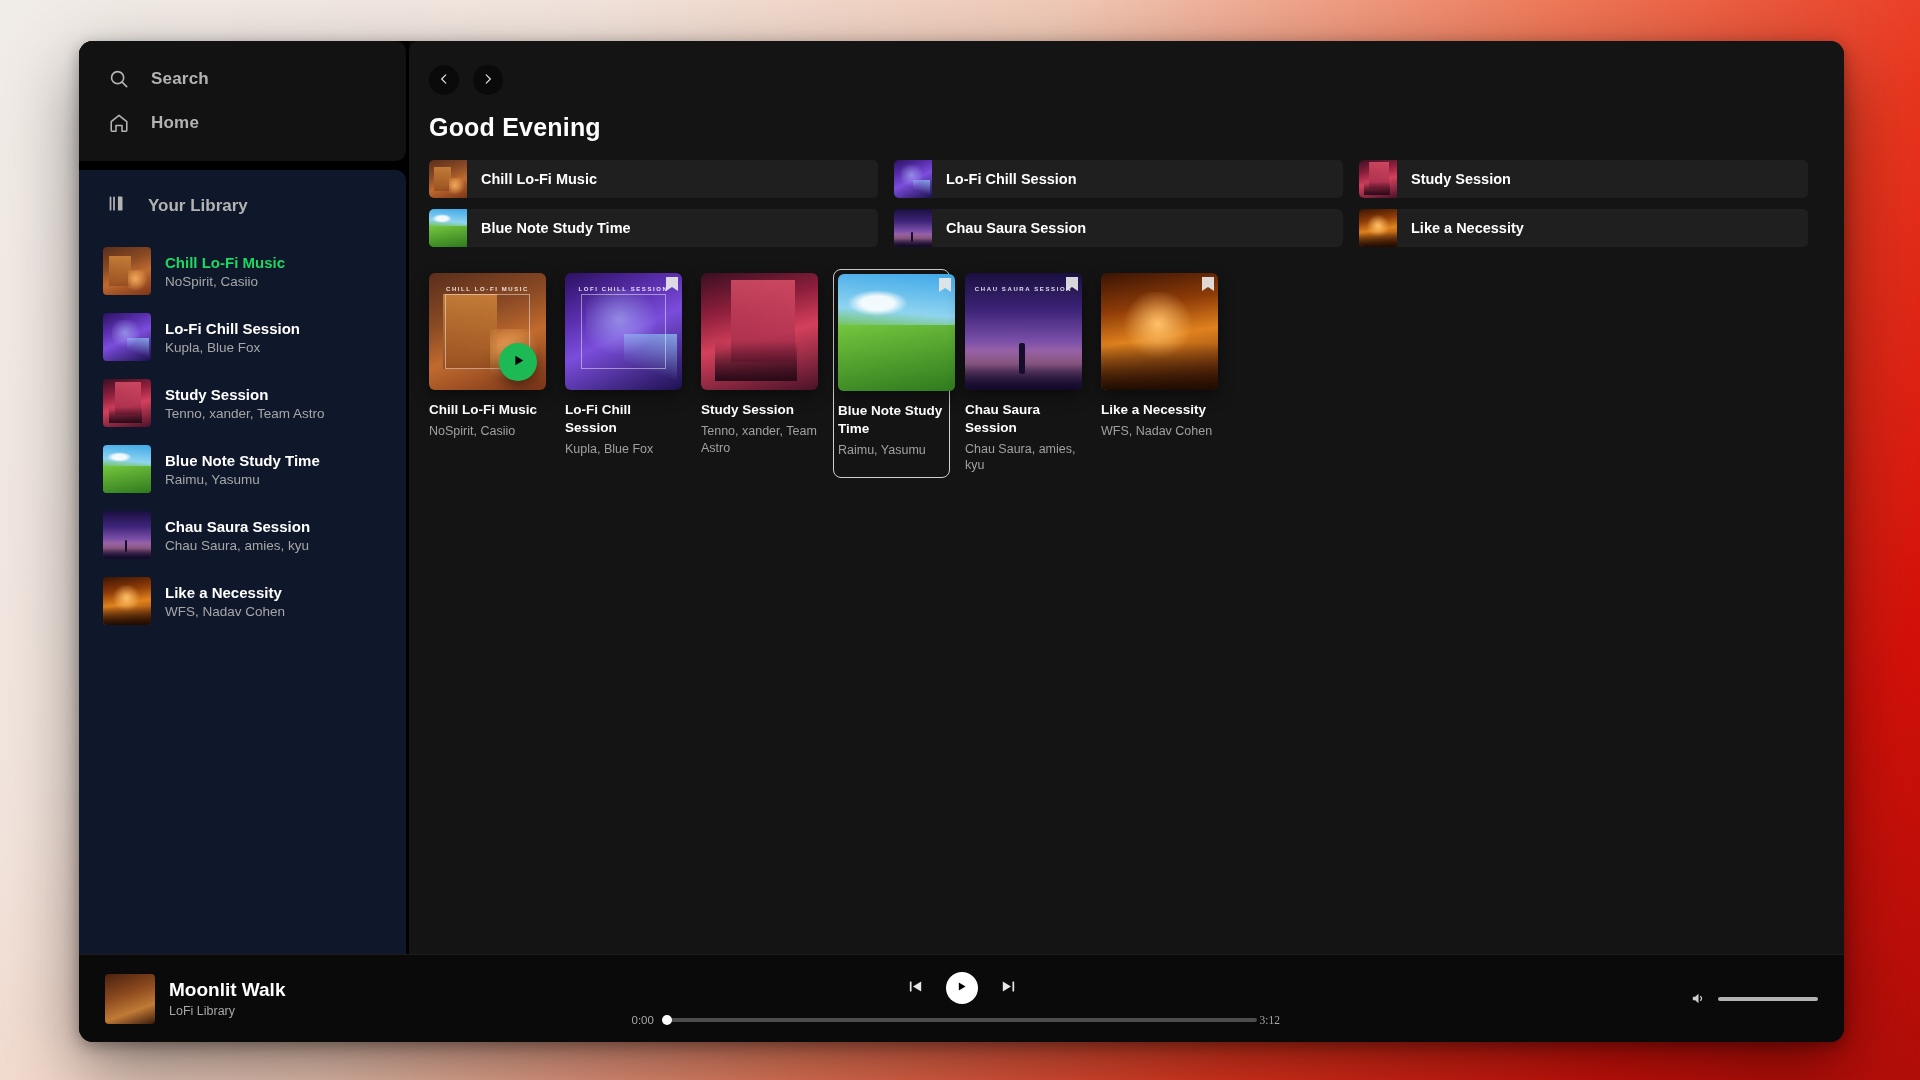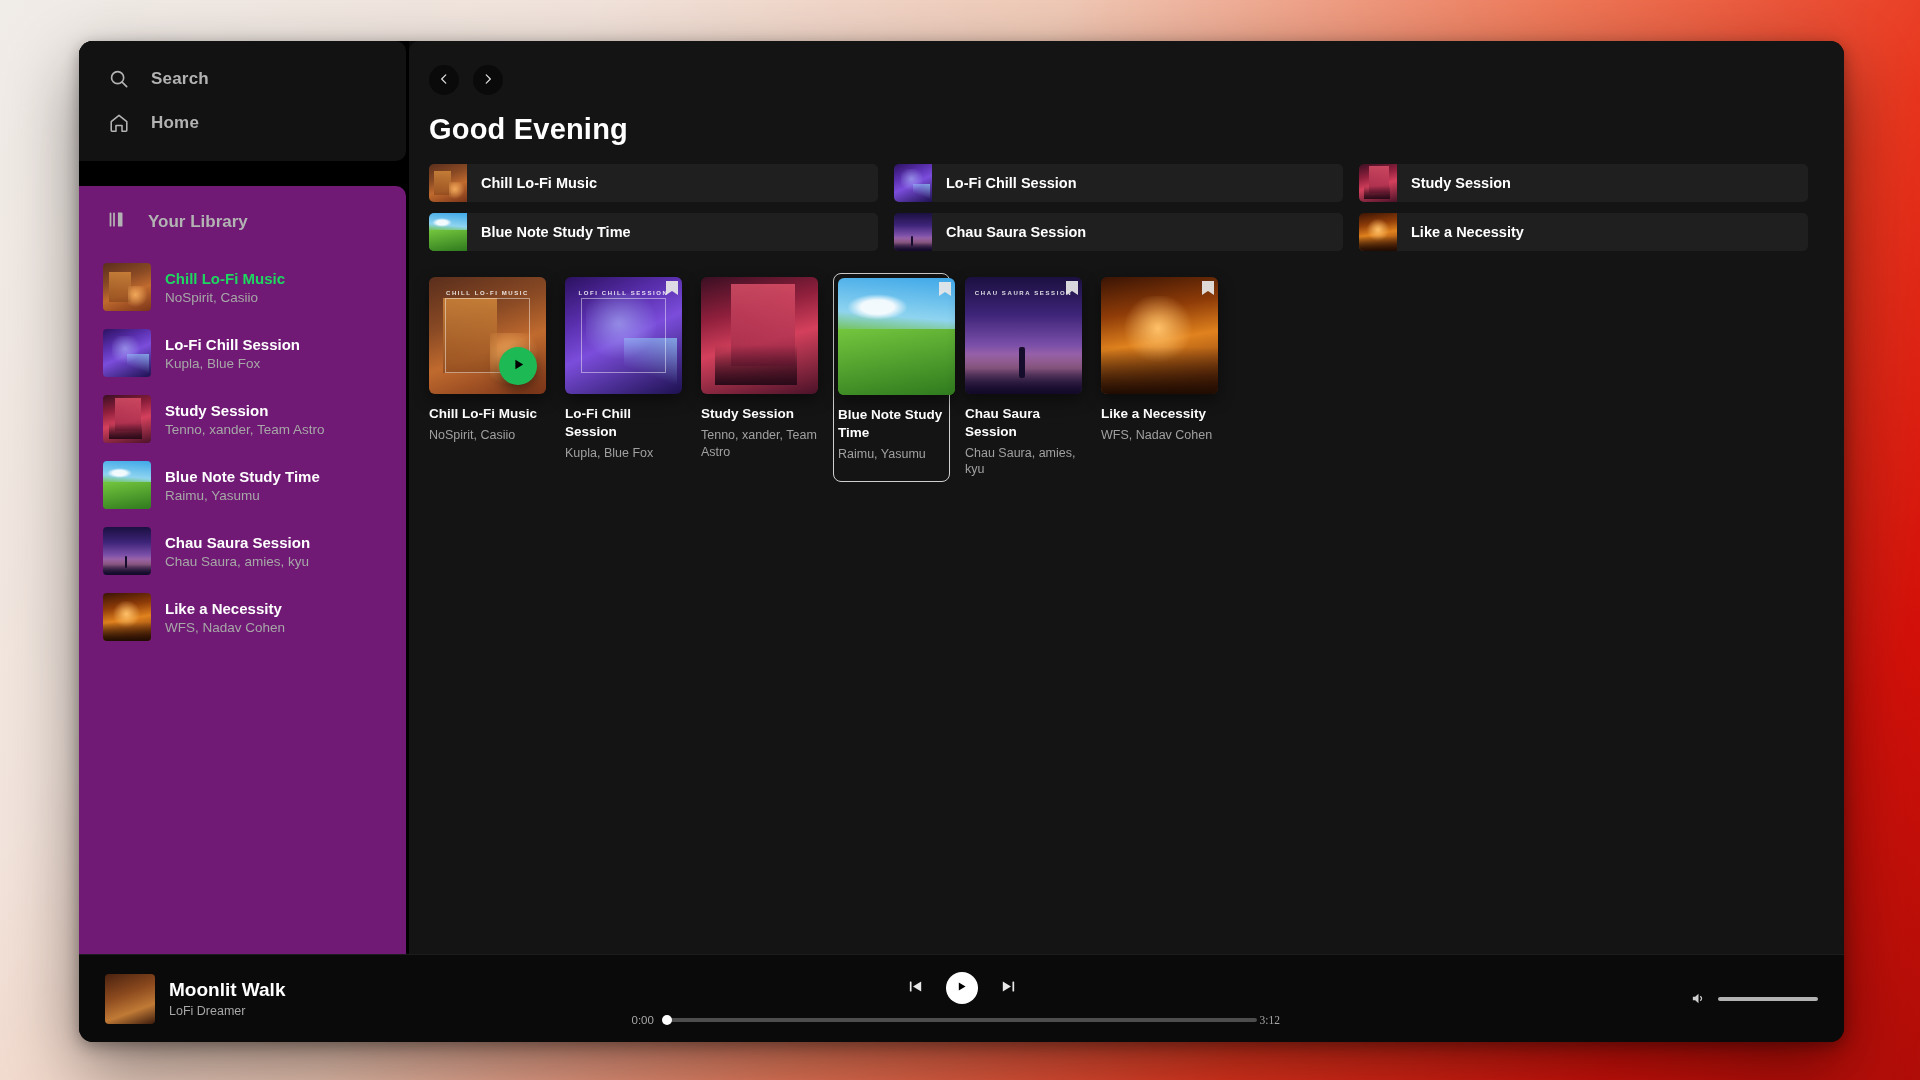--- a/index.html
+++ b/index.html
@@ -44,26 +44,25 @@
     display: flex; align-items: center; gap: 20px;
     height: 44px; padding: 0 28px;
     color: #b3b3b3; font-size: 17px; font-weight: 700;
     cursor: pointer; letter-spacing: .2px;
   }
   .nav-item .ico { width: 24px; height: 24px; display: flex; align-items: center; justify-content: center; }
   .nav-item .ico svg { display: block; }
 
   .side-lib {
     flex: 1; min-height: 0;
-    background: #701a75;
+    background: #0f172a;
     border-radius: 0 10px 0 0;
     margin-right: 3px;
     padding: 16px 0 10px 0;
     overflow: hidden;
-    margin-top: 16px;
   }
   .lib-head {
     display: flex; align-items: center; gap: 20px;
     height: 40px; padding: 0 28px;
     color: #b3b3b3; font-size: 17px; font-weight: 700;
     cursor: pointer; margin-bottom: 12px;
   }
   .lib-list { display: flex; flex-direction: column; gap: 0; padding: 0 10px; }
   .lib-item {
     display: flex; align-items: center; gap: 14px;
@@ -89,21 +88,21 @@
     display: flex; flex-direction: column;
   }
   .navbtns { display: flex; gap: 14px; margin-bottom: 18px; }
   .navbtn {
     width: 30px; height: 30px; border-radius: 50%;
     background: #0a0a0a; border: none; cursor: pointer;
     display: flex; align-items: center; justify-content: center;
     color: #dcdcdc;
   }
   .greeting {
-    font-size: 29px; font-weight: 700; color: #fff;
+    font-size: 25px; font-weight: 700; color: #fff;
     letter-spacing: .2px; margin-bottom: 18px;
   }
   .quick-grid {
     display: grid; grid-template-columns: repeat(3, 1fr);
     gap: 11px 16px; margin-bottom: 26px;
   }
   .quick-tile {
     display: flex; align-items: center; gap: 0;
     background: #1f1f1f; border-radius: 5px;
     height: 38px; overflow: hidden; cursor: pointer;
@@ -428,21 +427,21 @@
     </main>
   </div>
 
   <div class="player">
     <div class="np">
       <div class="np-art">
           <div class="art art-moonlit"></div>
         </div>
       <div>
         <div class="np-title">Moonlit Walk</div>
-        <div class="np-sub">LoFi Dreamer</div>
+        <div class="np-sub">LoFi Library</div>
       </div>
     </div>
 
     <div class="center">
       <div class="ctrls">
         <button class="ctrl-btn">
           <span>
             <svg width="17" height="17" viewBox="0 0 24 24" fill="currentColor">
                 <rect x="4" y="5" width="2.4" height="14" rx=".6"></rect>
                 <polygon points="20,5 20,19 8.5,12"></polygon>

